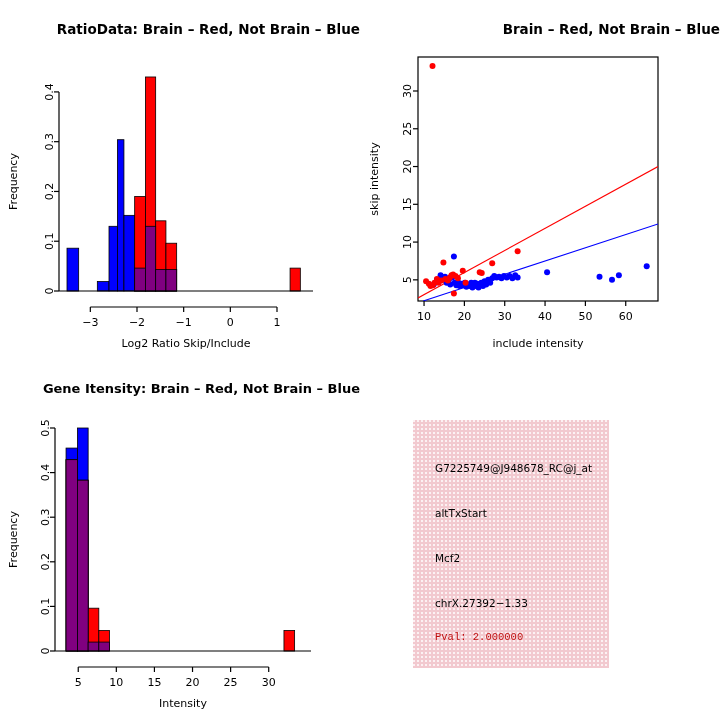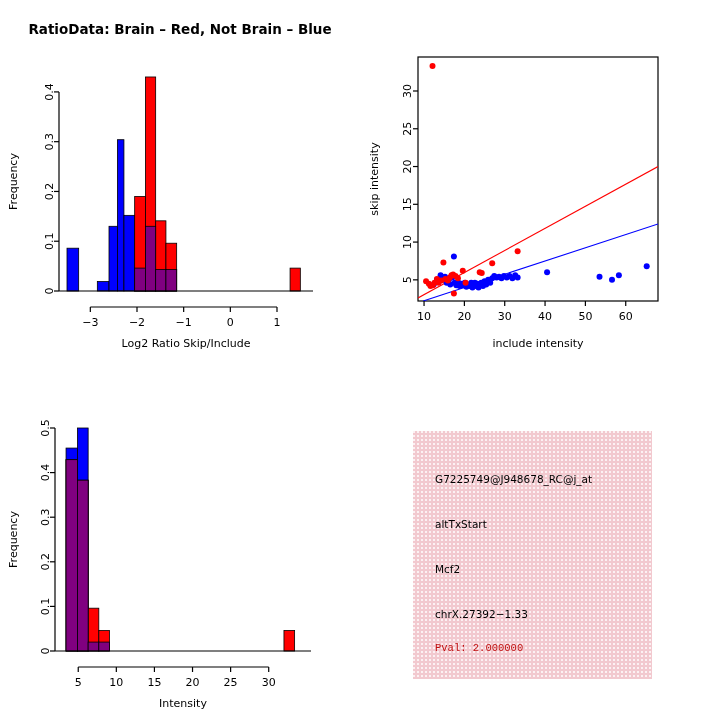--- a/index.html
+++ b/index.html
@@ -21,43 +21,43 @@
   }
   #panel-ratio-hist { left: 0; top: 0; }
   #panel-scatter    { left: 360px; top: 0; }
   #panel-gene-hist  { left: 0; top: 360px; }
   #panel-info       { left: 360px; top: 360px; }
 
   .panel-title {
     position: absolute;
     left: 0;
     width: 360px;
-    text-align: center;
+    text-align: right;
     font-weight: bold;
     font-size: 13.5px;
     color: #000;
     letter-spacing: 0px;
     white-space: nowrap;
   }
   #panel-ratio-hist .panel-title { top: 21px; }
   #panel-scatter   .panel-title { top: 21px; }
   #panel-gene-hist .panel-title { top: 21px; font-size: 13px; }
 
   .plotsvg {
     position: absolute;
     left: 0;
     top: 0;
   }
 
   
   .info-box {
     position: absolute;
     left: 53px;
-    top: 71px;
-    width: 239px;
+    top: 60px;
+    width: 196px;
     height: 248px;
     background-color: #f2c9cf;
     background-image:
       radial-gradient(circle at 1px 1px, rgba(255,255,255,0.75) 0.9px, transparent 1.1px);
     background-size: 4px 4px;
   }
   .info-line {
     position: absolute;
     left: 22px;
     font-size: 10.5px;
@@ -115,20 +115,21 @@
         <text x="230.33333333333334" y="326" fill="#000" font-family="&quot;DejaVu Sans&quot;, sans-serif" font-size="11" text-anchor="middle">0</text>
         <line x1="277" y1="307" x2="277" y2="312" stroke="#000" stroke-width="1.2"></line>
         <text x="277" y="326" fill="#000" font-family="&quot;DejaVu Sans&quot;, sans-serif" font-size="11" text-anchor="middle">1</text>
         <text x="186" y="347" fill="#000" font-family="&quot;DejaVu Sans&quot;, sans-serif" font-size="11" text-anchor="middle">Log2 Ratio Skip/Include</text>
         <text x="17" y="181.5" fill="#000" font-family="&quot;DejaVu Sans&quot;, sans-serif" font-size="11" text-anchor="middle" transform="rotate(-90 17 181.5)">Frequency</text>
       </g>
     </svg>
 </div>
 
 <div class="panel" id="panel-scatter">
+  <div class="panel-title">Brain – Red, Not Brain – Blue</div>
   <svg class="plotsvg" id="svg-scatter" width="360" height="360">
       <g>
         <rect x="58" y="57" width="240" height="244" fill="none" stroke="#000" stroke-width="1.2"></rect>
         <defs>
           <clipPath id="scatclip">
             <rect x="58" y="57" width="240" height="244"></rect>
           </clipPath>
         </defs>
         <g clip-path="url(#scatclip)">
           <line x1="58" y1="297.9783281733746" x2="298" y2="166.53560371517028" stroke="#ff0000" stroke-width="1.1"></line>
@@ -232,20 +233,21 @@
         <text x="225.39495798319328" y="320" fill="#000" font-family="&quot;DejaVu Sans&quot;, sans-serif" font-size="11" text-anchor="middle">50</text>
         <line x1="265.7310924369748" y1="301" x2="265.7310924369748" y2="306" stroke="#000" stroke-width="1.2"></line>
         <text x="265.7310924369748" y="320" fill="#000" font-family="&quot;DejaVu Sans&quot;, sans-serif" font-size="11" text-anchor="middle">60</text>
         <text x="178" y="347" fill="#000" font-family="&quot;DejaVu Sans&quot;, sans-serif" font-size="11" text-anchor="middle">include intensity</text>
         <text x="18" y="179" fill="#000" font-family="&quot;DejaVu Sans&quot;, sans-serif" font-size="11" text-anchor="middle" transform="rotate(-90 18 179)">skip intensity</text>
       </g>
     </svg>
 </div>
 
 <div class="panel" id="panel-gene-hist">
+  <div class="panel-title">Gene Itensity: Brain – Red, Not Brain – Blue</div>
   <svg class="plotsvg" id="svg-gene" width="360" height="360">
       <g>
         <rect x="66.04761904761905" y="88.07" width="11.42857142857143" height="202.93" fill="#0000ff" stroke="#000" stroke-width="0.8"></rect>
         <rect x="77.47619047619048" y="68" width="10.666666666666657" height="223" fill="#0000ff" stroke="#000" stroke-width="0.8"></rect>
         <rect x="66.04761904761905" y="99.666" width="11.42857142857143" height="191.334" fill="#ff0000" stroke="#000" stroke-width="0.8"></rect>
         <rect x="77.47619047619048" y="120.18199999999999" width="10.666666666666657" height="170.818" fill="#ff0000" stroke="#000" stroke-width="0.8"></rect>
         <rect x="88.14285714285714" y="248.184" width="10.666666666666671" height="42.816" fill="#ff0000" stroke="#000" stroke-width="0.8"></rect>
         <rect x="98.80952380952381" y="270.484" width="10.666666666666657" height="20.51600000000002" fill="#ff0000" stroke="#000" stroke-width="0.8"></rect>
         <rect x="283.95238095238096" y="270.484" width="10.666666666666629" height="20.51600000000002" fill="#ff0000" stroke="#000" stroke-width="0.8"></rect>
         <rect x="66.04761904761905" y="99.666" width="11.42857142857143" height="191.334" fill="#800080" stroke="#000" stroke-width="0.8"></rect>

